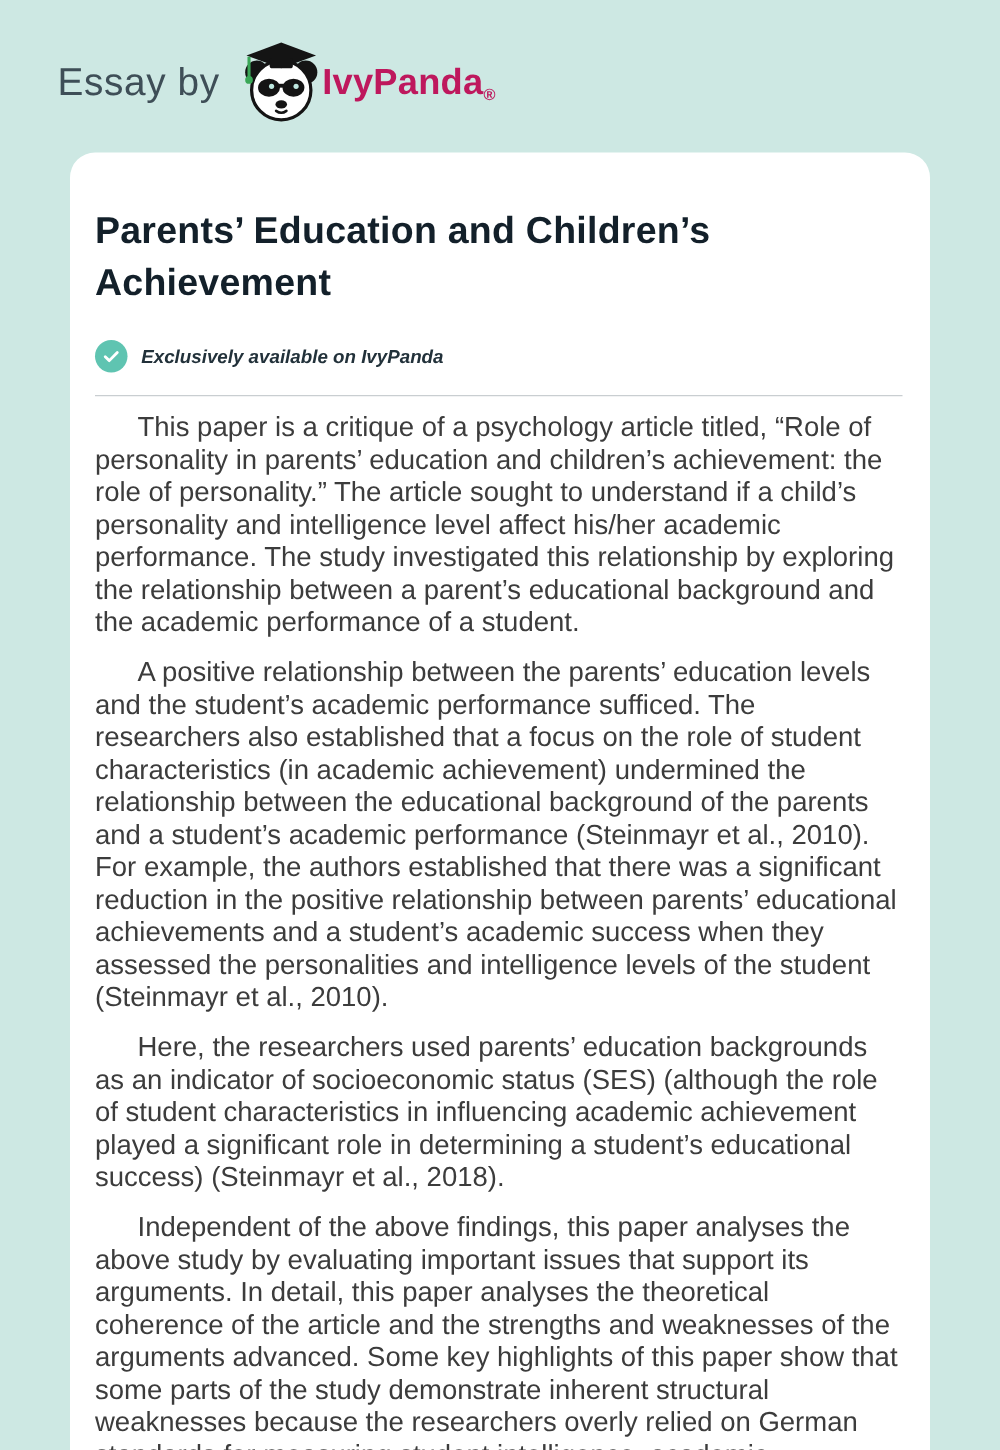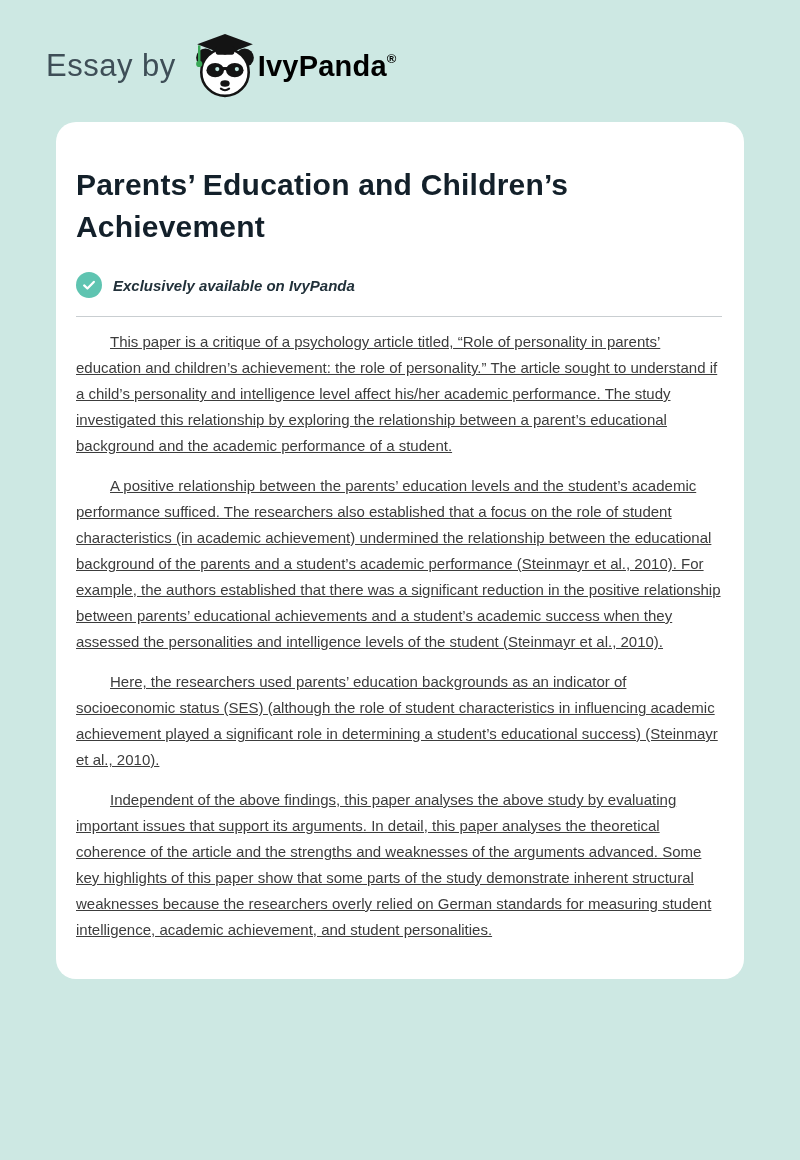--- a/index.html
+++ b/index.html
@@ -36,25 +36,25 @@
   .logo-wrap{
     margin:0 12px 0 16px;
     display:flex;
     align-items:center;
     text-decoration:none;
   }
   .logo-wrap svg{ display:block; }
   .brand{
     font-size:29px;
     font-weight:700;
-    color:#000000;
+    color:#be185d;
     letter-spacing:0.2px;
     text-decoration:none;
     display:flex;
-    align-items:flex-start;
+    align-items:flex-end;
   }
   .brand .reg{
     font-size:13px;
     font-weight:700;
     margin-top:1px;
   }
 
   
   .essay-card{
     margin:26px 56px 56px 56px;
@@ -99,25 +99,24 @@
     margin:18px 0 10px 0;
   }
   .section-heading{
     margin:26px 0 20px 0;
     font-size:27px;
     font-weight:700;
     color:var(--title);
   }
   .essay-card p{
     margin:12px 0 14px 0;
-    font-size:15px;
+    font-size:22px;
     line-height:26px;
     color:var(--body);
     text-indent:34px;
-    text-decoration:underline;
   }
   .essay-card p:last-child{ margin-bottom:0; }
 </style>
 </head>
 <body>
 
 <div class="page">
 
   <div class="site-header">
     <span class="essay-by">Essay by</span>
@@ -165,18 +164,18 @@
         </svg>
       </span>
       <span class="availability-text">Exclusively available on IvyPanda</span>
     </div>
 
     <hr class="divider">
 
 
     <p>This paper is a critique of a psychology article titled, “Role of personality in parents’ education and children’s achievement: the role of personality.” The article sought to understand if a child’s personality and intelligence level affect his/her academic performance. The study investigated this relationship by exploring the relationship between a parent’s educational background and the academic performance of a student.</p>
     <p>A positive relationship between the parents’ education levels and the student’s academic performance sufficed. The researchers also established that a focus on the role of student characteristics (in academic achievement) undermined the relationship between the educational background of the parents and a student’s academic performance (Steinmayr et al., 2010). For example, the authors established that there was a significant reduction in the positive relationship between parents’ educational achievements and a student’s academic success when they assessed the personalities and intelligence levels of the student (Steinmayr et al., 2010).</p>
-    <p>Here, the researchers used parents’ education backgrounds as an indicator of socioeconomic status (SES) (although the role of student characteristics in influencing academic achievement played a significant role in determining a student’s educational success) (Steinmayr et al., 2010).</p>
+    <p>Here, the researchers used parents’ education backgrounds as an indicator of socioeconomic status (SES) (although the role of student characteristics in influencing academic achievement played a significant role in determining a student’s educational success) (Steinmayr et al., 2018).</p>
     <p>Independent of the above findings, this paper analyses the above study by evaluating important issues that support its arguments. In detail, this paper analyses the theoretical coherence of the article and the strengths and weaknesses of the arguments advanced. Some key highlights of this paper show that some parts of the study demonstrate inherent structural weaknesses because the researchers overly relied on German standards for measuring student intelligence, academic achievement, and student personalities.</p>
 
   </div>
 
 </div>
 
 </body></html>

